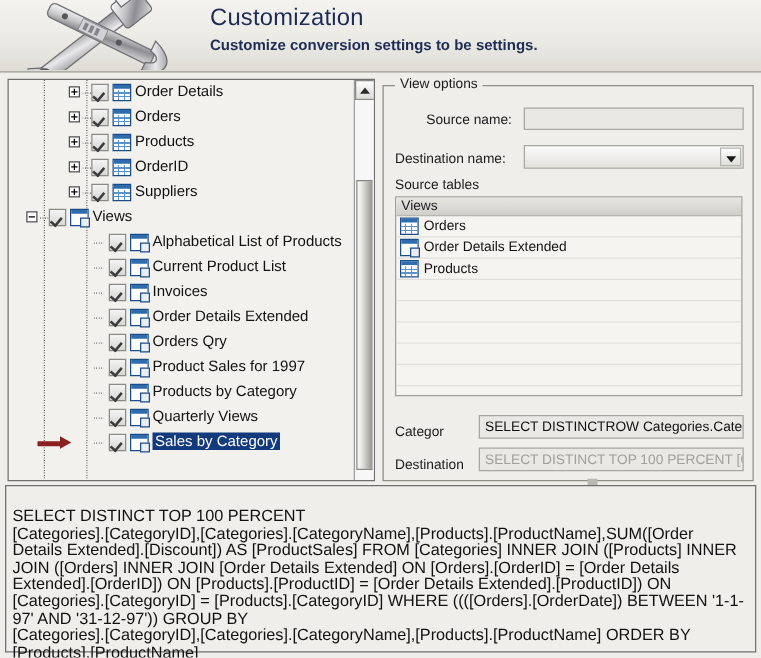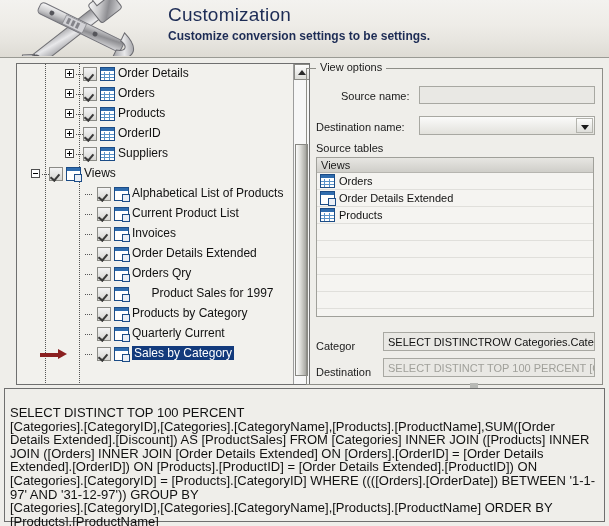--- a/index.html
+++ b/index.html
@@ -28,21 +28,21 @@
     font-size:19px;color:#1d2c55;letter-spacing:.2px;
     font-family:"Liberation Sans", sans-serif;
   }
   .header-sub{
     position:absolute;left:168px;top:29px;
     font-size:12px;font-weight:bold;color:#1d2c55;
   }
 
   
   .tree-panel{
-    position:absolute;left:16px;top:63px;width:294px;height:322px;
+    position:absolute;left:6px;top:63px;width:294px;height:322px;
     background:#f2f1ed;
     border:1px solid #6f6f6f;
     box-sizing:border-box;
     overflow:hidden;
   }
   .tree-inner{
     position:absolute;left:0;top:0;width:276px;height:100%;
     overflow:hidden;
   }
   .trow{
@@ -266,23 +266,23 @@
       <div class="trow" style="top: 0px;"><span class="expander plus" style="left: 48px;"></span><span class="tick" style="left: 59px;"></span><span class="cbox" style="left: 66px;"></span><span class="ico ico-table" style="left: 83px;"></span><span class="lbl" style="margin-left: 101px;">Orders</span></div>
       <div class="trow" style="top: 0px;"><span class="expander plus" style="left: 48px;"></span><span class="tick" style="left: 59px;"></span><span class="cbox" style="left: 66px;"></span><span class="ico ico-table" style="left: 83px;"></span><span class="lbl" style="margin-left: 101px;">Products</span></div>
       <div class="trow" style="top: 0px;"><span class="expander plus" style="left: 48px;"></span><span class="tick" style="left: 59px;"></span><span class="cbox" style="left: 66px;"></span><span class="ico ico-table" style="left: 83px;"></span><span class="lbl" style="margin-left: 101px;">OrderID</span></div>
       <div class="trow" style="top: 0px;"><span class="expander plus" style="left: 48px;"></span><span class="tick" style="left: 59px;"></span><span class="cbox" style="left: 66px;"></span><span class="ico ico-table" style="left: 83px;"></span><span class="lbl" style="margin-left: 101px;">Suppliers</span></div>
       <div class="trow" style="top: 0px;"><span class="expander" style="left: 14px;"></span><span class="tick" style="left: 25px;"></span><span class="cbox" style="left: 32px;"></span><span class="ico ico-view" style="left: 49px;"></span><span class="lbl" style="margin-left: 67px;">Views</span></div>
       <div class="trow" style="top: 0px;"><span class="tick" style="left: 68px;"></span><span class="cbox" style="left: 80px;"></span><span class="ico ico-view" style="left: 97px;"></span><span class="lbl" style="margin-left: 115px;">Alphabetical List of Products</span></div>
       <div class="trow" style="top: 0px;"><span class="tick" style="left: 68px;"></span><span class="cbox" style="left: 80px;"></span><span class="ico ico-view" style="left: 97px;"></span><span class="lbl" style="margin-left: 115px;">Current Product List</span></div>
       <div class="trow" style="top: 0px;"><span class="tick" style="left: 68px;"></span><span class="cbox" style="left: 80px;"></span><span class="ico ico-view" style="left: 97px;"></span><span class="lbl" style="margin-left: 115px;">Invoices</span></div>
       <div class="trow" style="top: 0px;"><span class="tick" style="left: 68px;"></span><span class="cbox" style="left: 80px;"></span><span class="ico ico-view" style="left: 97px;"></span><span class="lbl" style="margin-left: 115px;">Order Details Extended</span></div>
       <div class="trow" style="top: 0px;"><span class="tick" style="left: 68px;"></span><span class="cbox" style="left: 80px;"></span><span class="ico ico-view" style="left: 97px;"></span><span class="lbl" style="margin-left: 115px;">Orders Qry</span></div>
-      <div class="trow" style="top: 0px; text-align: center;"><span class="tick" style="left: 68px;"></span><span class="cbox" style="left: 80px;"></span><span class="ico ico-view" style="left: 97px;"></span><span class="lbl" style="margin-left: 115px;">Product Sales for 1997</span></div>
+      <div class="trow" style="top: 0px;"><span class="tick" style="left: 68px;"></span><span class="cbox" style="left: 80px;"></span><span class="ico ico-view" style="left: 97px;"></span><span class="lbl" style="margin-left: 115px;">Product Sales for 1997</span></div>
       <div class="trow" style="top: 0px;"><span class="tick" style="left: 68px;"></span><span class="cbox" style="left: 80px;"></span><span class="ico ico-view" style="left: 97px;"></span><span class="lbl" style="margin-left: 115px;">Products by Category</span></div>
-      <div class="trow" style="top: 0px;"><span class="tick" style="left: 68px;"></span><span class="cbox" style="left: 80px;"></span><span class="ico ico-view" style="left: 97px;"></span><span class="lbl" style="margin-left: 115px;">Quarterly Current</span></div>
+      <div class="trow" style="top: 0px;"><span class="tick" style="left: 68px;"></span><span class="cbox" style="left: 80px;"></span><span class="ico ico-view" style="left: 97px;"></span><span class="lbl" style="margin-left: 115px;">Quarterly Views</span></div>
       <div class="trow" style="top: 0px;"><span class="tick" style="left: 68px;"></span><span class="cbox" style="left: 80px;"></span><span class="ico ico-view" style="left: 97px;"></span><span class="lbl sel" style="margin-left: 115px;">Sales by Category</span><span class="marker">
           <span class="shaft"></span>
           <span class="head"></span>
         </span></div>
     </div>
 
   <div class="vscroll">
     <div class="vtrack"></div>
     <div class="vbtn up">
         <span class="tri"></span>

